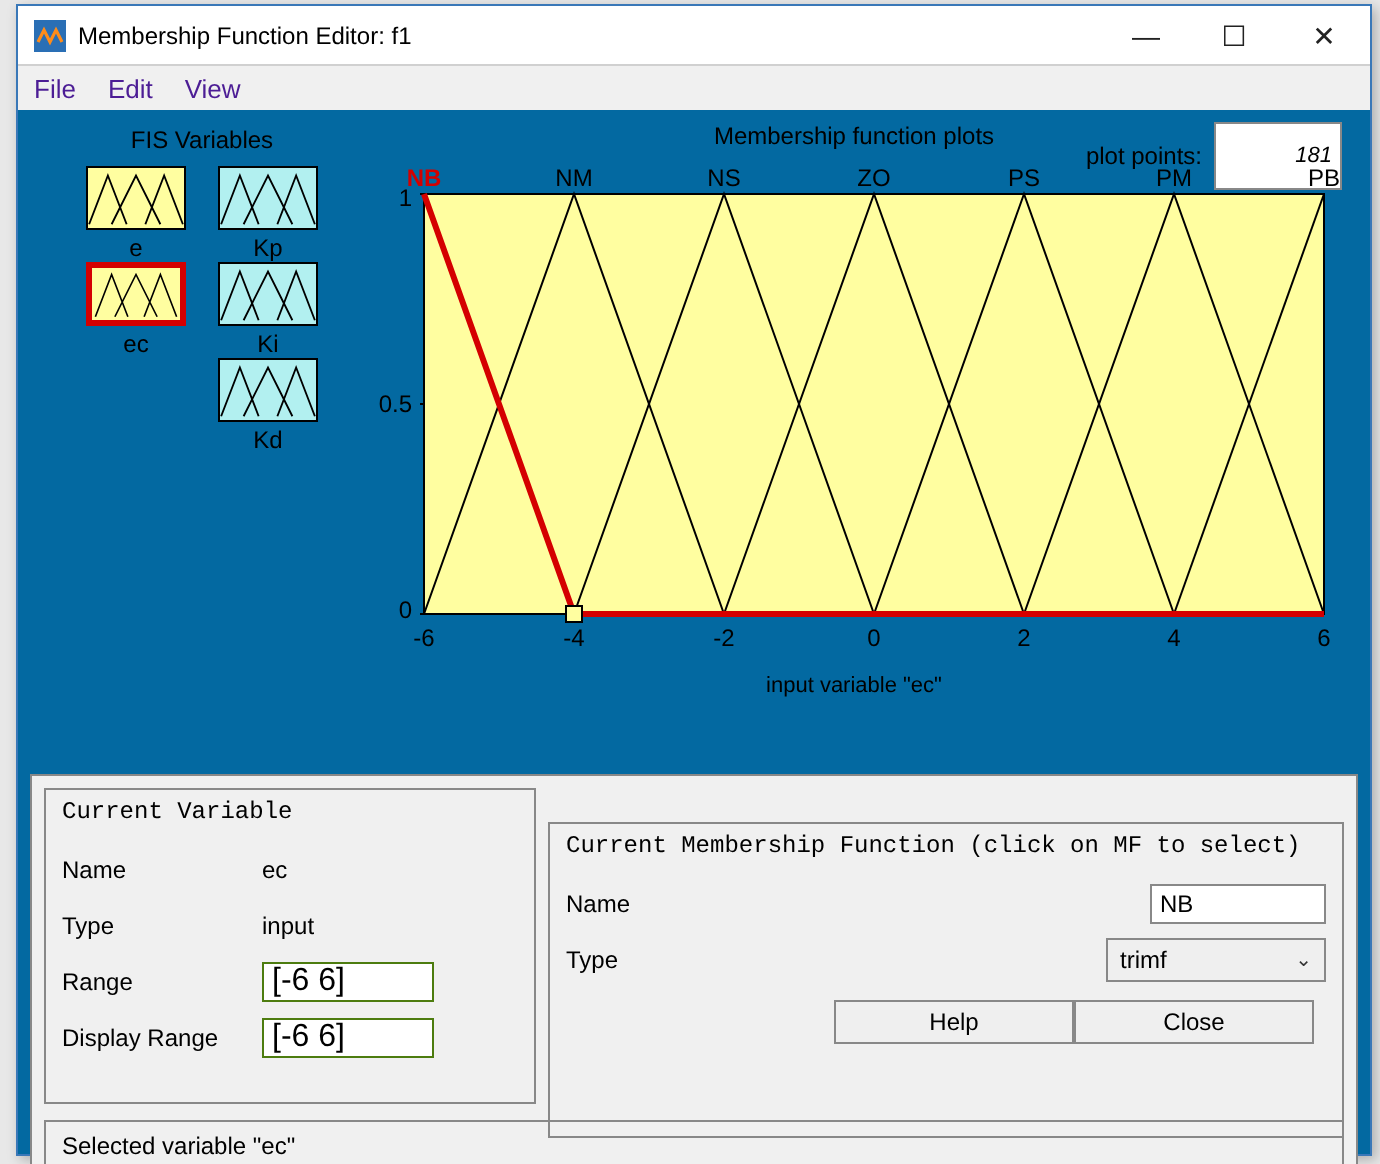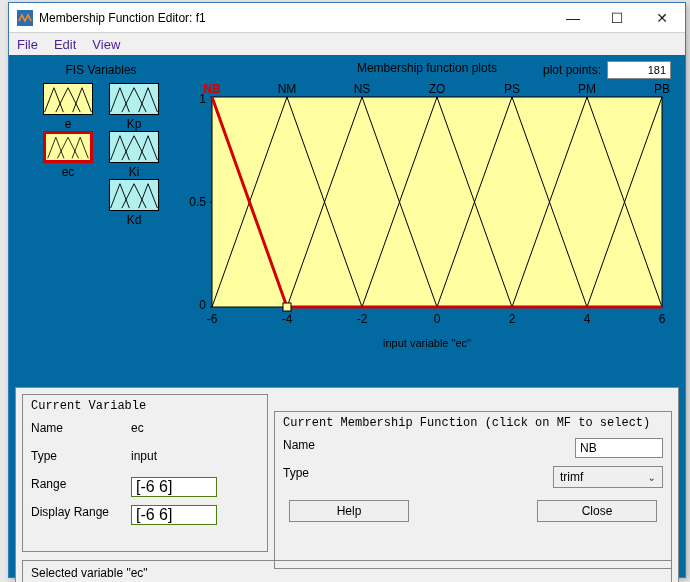--- a/index.html
+++ b/index.html
@@ -22,29 +22,29 @@
   .mfrect { width:50px; height:32px; border:1px solid #000; position:relative; margin:0 auto; }
   .mfrect.yellow { background:#fffea0; }
   .mfrect.cyan   { background:#b2f0f0; }
   .mfrect.sel { border:3px solid #d40000; }
   .mfrect svg { position:absolute; left:0; top:0; width:100%; height:100%; }
   .cell .lbl { margin-top:2px; font-size:12px; }
 
   .plotarea { position:absolute; left:170px; top:6px; right:10px; height: 318px; }
   .plothdr { text-align:center; font-size:12px; position:relative; height:18px; }
   .plotpts { position:absolute; right:4px; top:0; display:flex; align-items:center; gap:6px; font-size:11px; }
-  .plotpts input { width:64px; height:18px; text-align:right; border:1px solid #888; background:#fff; padding:0 4px; font-size:11px; }
+  .plotpts input { width:64px; height:18px; text-align:right; border:1px solid #888; background:#fff; padding:16px 4px; font-size:11px;font-style:italic; }
   .plotbox { position:relative; width:100%; height:260px; }
   .xlabel { text-align:center; font-size:11px; margin-top:-2px; }
 
   .lower { position:absolute; left:6px; right:6px; top:332px; border:1px solid #888; background:#f0f0f0; height: 206px; }
   .panelL { position:absolute; left:6px; top:6px; width:246px; height:158px; border:1px solid #888; background:#f0f0f0; }
   .panelR { position:absolute; left:258px; top:23px; right:6px; height:158px; border:1px solid #888; background:#f0f0f0; }
   .panel-title { padding:4px 8px 8px; font-size:12px;font-family:Liberation Mono, monospace; }
-  .row { display:flex; align-items:flex-start; height:28px; padding:0 8px; }
+  .row { display:flex; align-items:center; height:28px; padding:0 8px; }
   .row .k { width:100px; font-size:12px; }
   .row .v { font-size:12px; }
   .row input { width:86px; height:20px; border:1px solid #4d7c0f; padding:0 4px; background:#fff; font-size:16px; }
   .panelR .row .k { width:90px; }
   .panelR .val-input { width:88px; height:20px; border:1px solid #888; padding:0 4px; background:#fff; font-size:12px; }
   .panelR .sel { width:110px; height:22px; border:1px solid #888; background:#efefef; display:flex; align-items:center; justify-content:space-between; padding:0 6px; font-size:12px; }
   .panelR .params-input { width:190px; height:20px; border:1px solid #888; padding:0 4px; background:#fff; font-size:12px; }
   .btn { width:120px; height:22px; border:1px solid #888; background:#efefef; text-align:center; line-height:20px; font-size:12px; }
   .statusbar { position:absolute; left:6px; right:6px; bottom:6px; height:26px; border:1px solid #888; display:flex; align-items:center; padding:0 8px; font-size:12px; }
   .chev { font-size:10px; color:#333; }
@@ -207,21 +207,21 @@
           <input class="val-input" value="NB" style="">
         </div>
         <div class="row">
           <div class="k">Type</div>
           <div style="flex:1"></div>
           <div class="sel">
             <span>trimf</span>
             <span class="chev">⌄</span>
           </div>
         </div>
-        <div style="display:flex; justify-content:space-between; padding:6px 14px 0;">
+        <div style="display:flex; justify-content:flex-end; padding:6px 14px 0;">
           <div class="btn">Help</div>
           <div class="btn">Close</div>
         </div>
       </div>
 
       <div class="statusbar">
         <span>Selected variable "ec"</span>
       </div>
     </div>
   </div>

